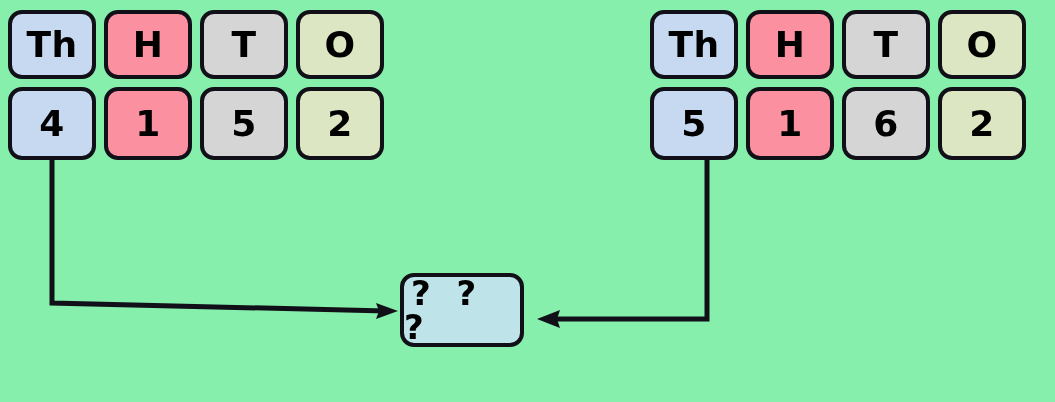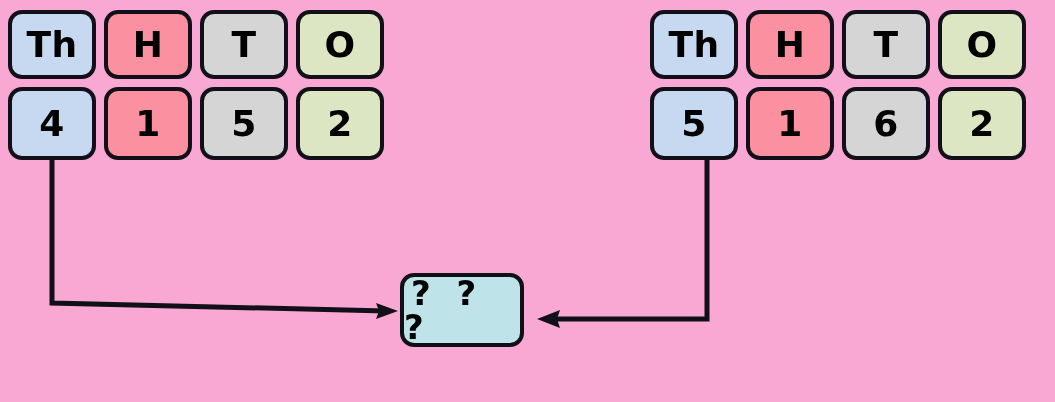--- a/index.html
+++ b/index.html
@@ -100,21 +100,21 @@
     stroke-linejoin: miter;
   }
   .conn-head {
     fill: #111018;
     stroke: none;
   }
 </style>
 </head>
 <body style="background: rgb(138, 175, 227);">
 
-<div id="stage" style="background: #f9a8d4;">
+<div id="stage" style="background: #86efac;">
 
   <div class="pv-group" id="group-left">
     <div class="pv-row headers">
       <div class="pv-cell c-blue" style="background: rgb(198, 217, 240); border-color: rgb(17, 16, 24);">Th</div>
       <div class="pv-cell c-pink" style="background: rgb(250, 144, 160); border-color: rgb(17, 16, 24);">H</div>
       <div class="pv-cell c-gray" style="background: rgb(213, 213, 213); border-color: rgb(17, 16, 24);">T</div>
       <div class="pv-cell c-green" style="background: rgb(221, 230, 194); border-color: rgb(17, 16, 24);">O</div>
     </div>
     <div class="pv-row values">
       <div class="pv-cell c-blue" style="background: rgb(198, 217, 240); border-color: rgb(17, 16, 24);">4</div>

